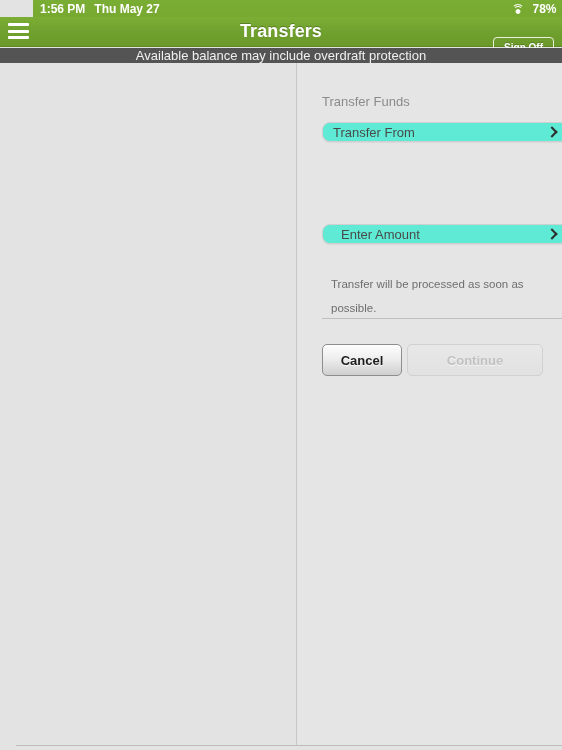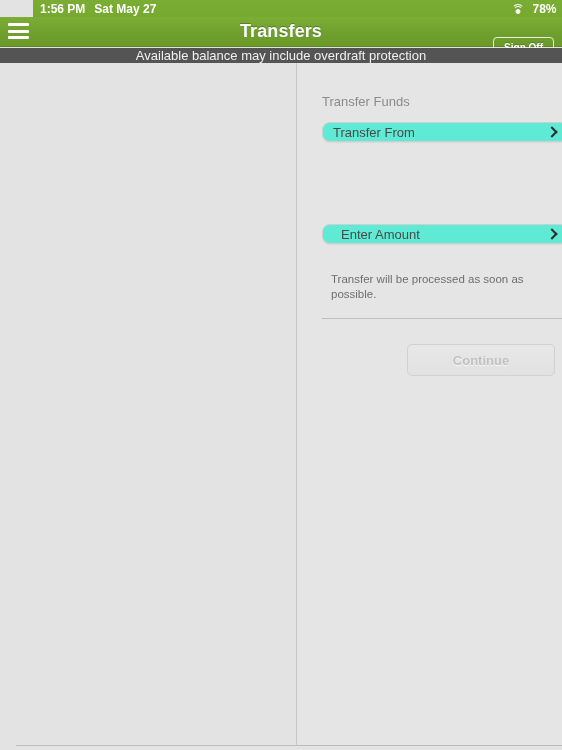--- a/index.html
+++ b/index.html
@@ -261,21 +261,21 @@
   .row-1 { top: 59px; }
   .row-2 { top: 110px; }
   .row-3 { top: 161px; padding-left: 8px; }
 
   .helper-text {
     position: absolute;
     left: 33px;
     top: 209px;
     width: 220px;
     font-size: 11.5px;
-    line-height: 15px;
+    line-height: 24px;
     color: #6e6e6e;
   }
 
   .divider {
     position: absolute;
     left: 24px;
     top: 255px;
     width: 245px;
     height: 1px;
     background: #bfbfbf;
@@ -297,37 +297,37 @@
   .btn-cancel {
     left: 24px;
     width: 80px;
     background: linear-gradient(to bottom, #fdfdfd 0%, #eeeeee 45%, #cfcfcf 100%);
     border: 1px solid #8e8e8e;
     color: #1d1d1d;
     text-shadow: 0 1px 0 rgba(255,255,255,0.8);
   }
   .btn-continue {
     left: 109px;
-    width: 148px;
+    width: 136px;
     background: linear-gradient(to bottom, #e9e8e8 0%, #e2e1e1 100%);
     border: 1px solid #d2d1d1;
     color: #c2c1c1;
     cursor: default;
     text-shadow: 0 1px 0 rgba(255,255,255,0.7);
   }
 </style>
 </head>
 <body>
 
 <div class="screen">
 
   <div class="status-bar">
     <div class="status-left">
       <span>1:56 PM</span>
-      <span>Sat May 27</span>
+      <span>Thu May 27</span>
     </div>
     <div class="status-right">
       <span class="wifi-icon">
           <i></i>
           <i></i>
           <i></i>
         </span>
       <span>78%</span>
       <span class="battery">
         <span class="battery-body"><span class="battery-fill"></span></span>
@@ -364,20 +364,21 @@
 
       <div class="field-row row-3">
         <span class="field-label">Enter Amount</span>
         <span class="chevron"></span>
       </div>
 
       <div class="helper-text">Transfer will be processed as soon as possible.</div>
 
       <div class="divider"></div>
 
+      <div class="btn btn-cancel">Cancel</div>
       <div class="btn btn-continue">Continue</div>
 
     </div>
 
     <div class="bottom-rule"></div>
     <div class="bottom-strip"></div>
   </div>
 
 </div>
 

